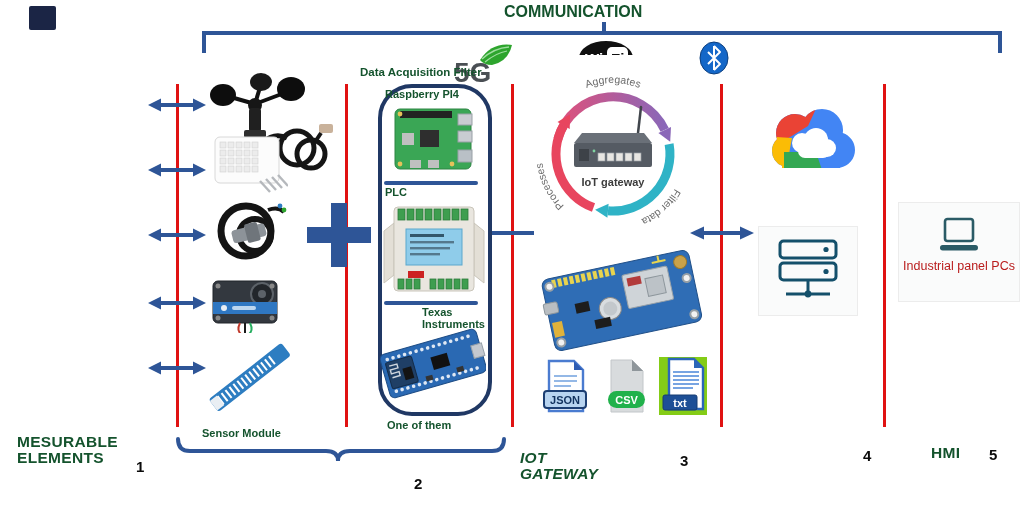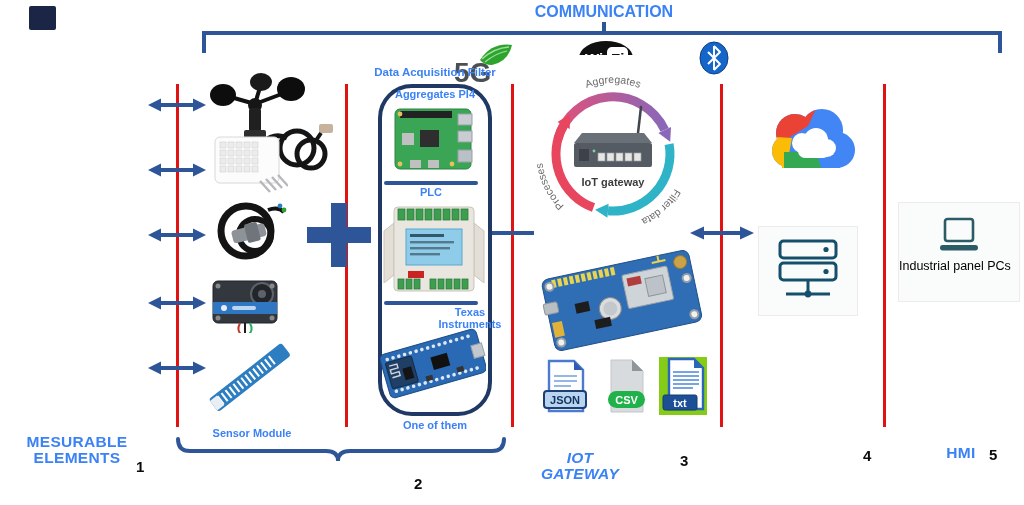--- a/index.html
+++ b/index.html
@@ -1,28 +1,28 @@
 <!DOCTYPE html>
 <html><head>
 <meta charset="utf-8">
 <style>
   html,body{margin:0;padding:0;background:#fff;}
   #canvas{
     position:relative;width:1024px;height:505px;background:#ffffff;
     font-family:"Liberation Sans",sans-serif;overflow:hidden;
   }
   .abs{position:absolute;}
-  .blue-label{color:#3b82f6;font-weight:bold;text-align:center;line-height:1.05;}
+  .blue-label{color:#14532d;font-weight:bold;text-align:left;line-height:1.05;}
   .big{font-size:15.5px;letter-spacing:.3px;}
   .small{font-size:11px;}
   .num{color:#0b0b0b;font-weight:bold;font-size:15px;}
   .redline{position:absolute;width:3px;background:#e01212;top:84px;height:343px;z-index:1;}
   .whitebox{background:#fafbfb;border:1px solid #ececec;}
   svg{display:block;}
-  .gray-cap{color:#000000;font-size:12.5px;}
+  .gray-cap{color:#b91c1c;font-size:12.5px;text-align:center;}
 </style>
 </head>
 <body>
 
 <div id="canvas">
 
   <div class="abs" style="left:29px;top:6px;width:27px;height:24px;background:#1b2545;border-radius:2px;"></div>
 
   <div class="abs blue-label" style="left:504px;top:4px;width:200px;font-size:16px;">COMMUNICATION</div>
   <svg class="abs" style="left:202px;top:29px;" width="802" height="26" viewBox="0 0 802 26">
@@ -189,21 +189,21 @@
       </g>
     </svg>
   </div>
 
   <div class="abs" style="left:307px;top:227px;width:64px;height:16px;background:#2e5597;z-index:2;"></div>
   <div class="abs" style="left:331px;top:203px;width:16px;height:64px;background:#2e5597;z-index:2;"></div>
 
   <div class="abs blue-label small" style="left:360px;top:66px;width:150px;font-size:11.5px;">Data Acquisition Filter</div>
   <div class="abs" style="left:378px;top:84px;width:106px;height:324px;border:4px solid #203864;border-radius:34px;background:#fff;z-index:2;"></div>
 
-  <div class="abs blue-label small" style="left:385px;top:89px;width:100px;z-index:3;">Aggregates PI4</div>
+  <div class="abs blue-label small" style="left:385px;top:89px;width:100px;z-index:3;">Raspberry PI4</div>
   <svg class="abs" style="left:388px;top:104px;z-index:3;" width="94" height="72" viewBox="0 0 94 72">
     <rect x="0" y="0" width="94" height="72" fill="#ffffff"></rect>
     <rect x="7" y="5" width="76" height="60" rx="5" fill="#3aa655" stroke="#2c8443"></rect>
     <rect x="12" y="7" width="52" height="7" fill="#222"></rect>
     <rect x="32" y="26" width="19" height="17" fill="#2e2e2e"></rect>
     <rect x="14" y="29" width="12" height="12" fill="#c0c0c0"></rect>
     <rect x="70" y="10" width="14" height="11" fill="#c9ccd1" stroke="#98a0a6"></rect>
     <rect x="70" y="27" width="14" height="11" fill="#c9ccd1" stroke="#98a0a6"></rect>
     <rect x="70" y="46" width="14" height="12" fill="#b9c0c6" stroke="#98a0a6"></rect>
     <rect x="22" y="56" width="11" height="8" fill="#c0c0c0"></rect>

